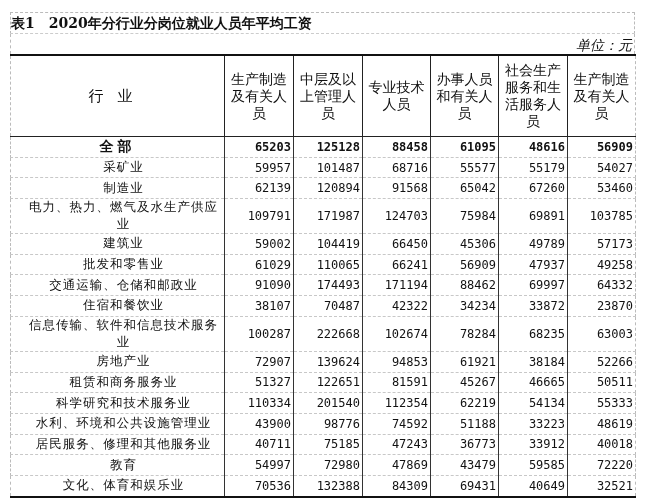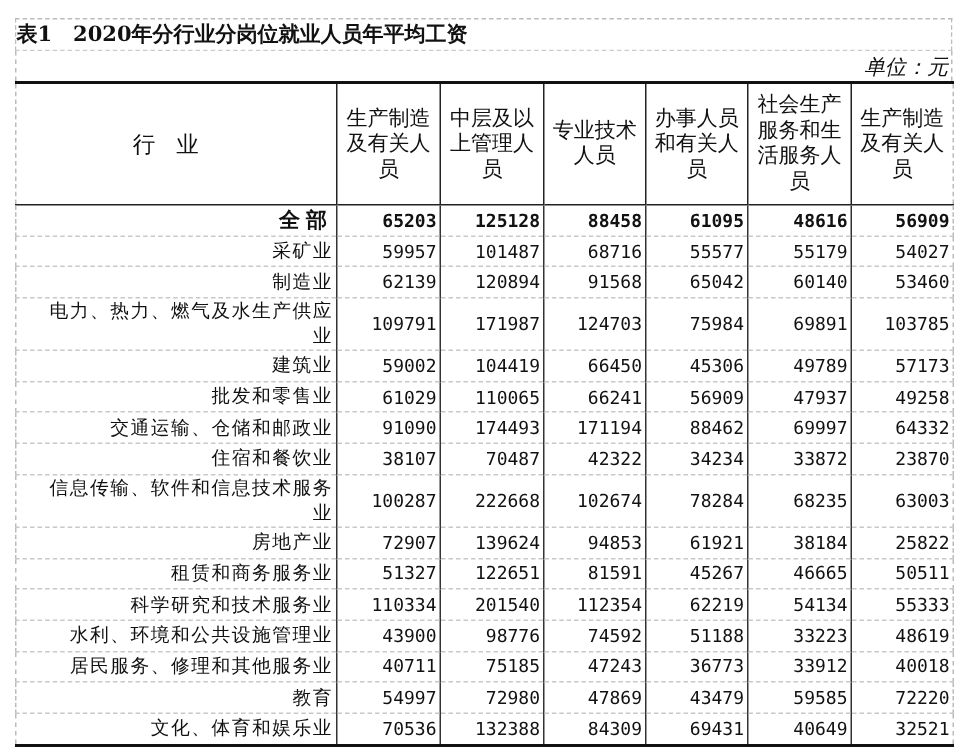--- a/index.html
+++ b/index.html
@@ -14,21 +14,21 @@
   table { border-collapse: collapse; width: 625px; table-layout: fixed; }
   table.main { border-top: 2px solid #111; border-bottom: 2px solid #111; }
   th, td { padding: 0; }
   th { font-weight: normal; font-size: 14px; line-height: 17px; vertical-align: middle;
        text-align: center; border-left: 1.5px solid #222; height: 80px;
        border-bottom: 1.5px solid #222; }
   th.label-head { border-left: 1px dashed #bbb; font-size: 15px; letter-spacing: 14px; }
   td { font-size: 12px; height: 19.7px; border-bottom: 1px dashed #c8c8c8;
        border-left: 1.5px solid #333; text-align: right; padding-right: 2px;
        font-family: "DejaVu Sans Mono", "Liberation Mono", monospace; }
-  td.label { text-align: right; border-left: 1px dashed #bbb; padding-left: 14px;
+  td.label { text-align: center; border-left: 1px dashed #bbb; padding-left: 14px;
              font-family: "DejaVu Sans", "Liberation Sans", sans-serif; font-size: 12.5px;
              letter-spacing: 1px; }
   td.last { border-right: 1px dashed #bbb; }
   tr.total td { font-weight: bold; }
   tr.total td.label { padding-left: 2px; font-size: 14px; letter-spacing: 4px; }
   tr:last-child td { border-bottom: none; }
 </style>
 </head>
 <body>
 
@@ -74,21 +74,21 @@
           <td>55577</td>
           <td>55179</td>
           <td class="last">54027</td>
         </tr>
         <tr>
           <td class="label">制造业</td>
           <td>62139</td>
           <td>120894</td>
           <td>91568</td>
           <td>65042</td>
-          <td>60140</td>
+          <td>67260</td>
           <td class="last">53460</td>
         </tr>
         <tr>
           <td class="label">电力、热力、燃气及水生产供应业</td>
           <td>109791</td>
           <td>171987</td>
           <td>124703</td>
           <td>75984</td>
           <td>69891</td>
           <td class="last">103785</td>
@@ -138,21 +138,21 @@
           <td>68235</td>
           <td class="last">63003</td>
         </tr>
         <tr>
           <td class="label">房地产业</td>
           <td>72907</td>
           <td>139624</td>
           <td>94853</td>
           <td>61921</td>
           <td>38184</td>
-          <td class="last">25822</td>
+          <td class="last">52266</td>
         </tr>
         <tr>
           <td class="label">租赁和商务服务业</td>
           <td>51327</td>
           <td>122651</td>
           <td>81591</td>
           <td>45267</td>
           <td>46665</td>
           <td class="last">50511</td>
         </tr>

